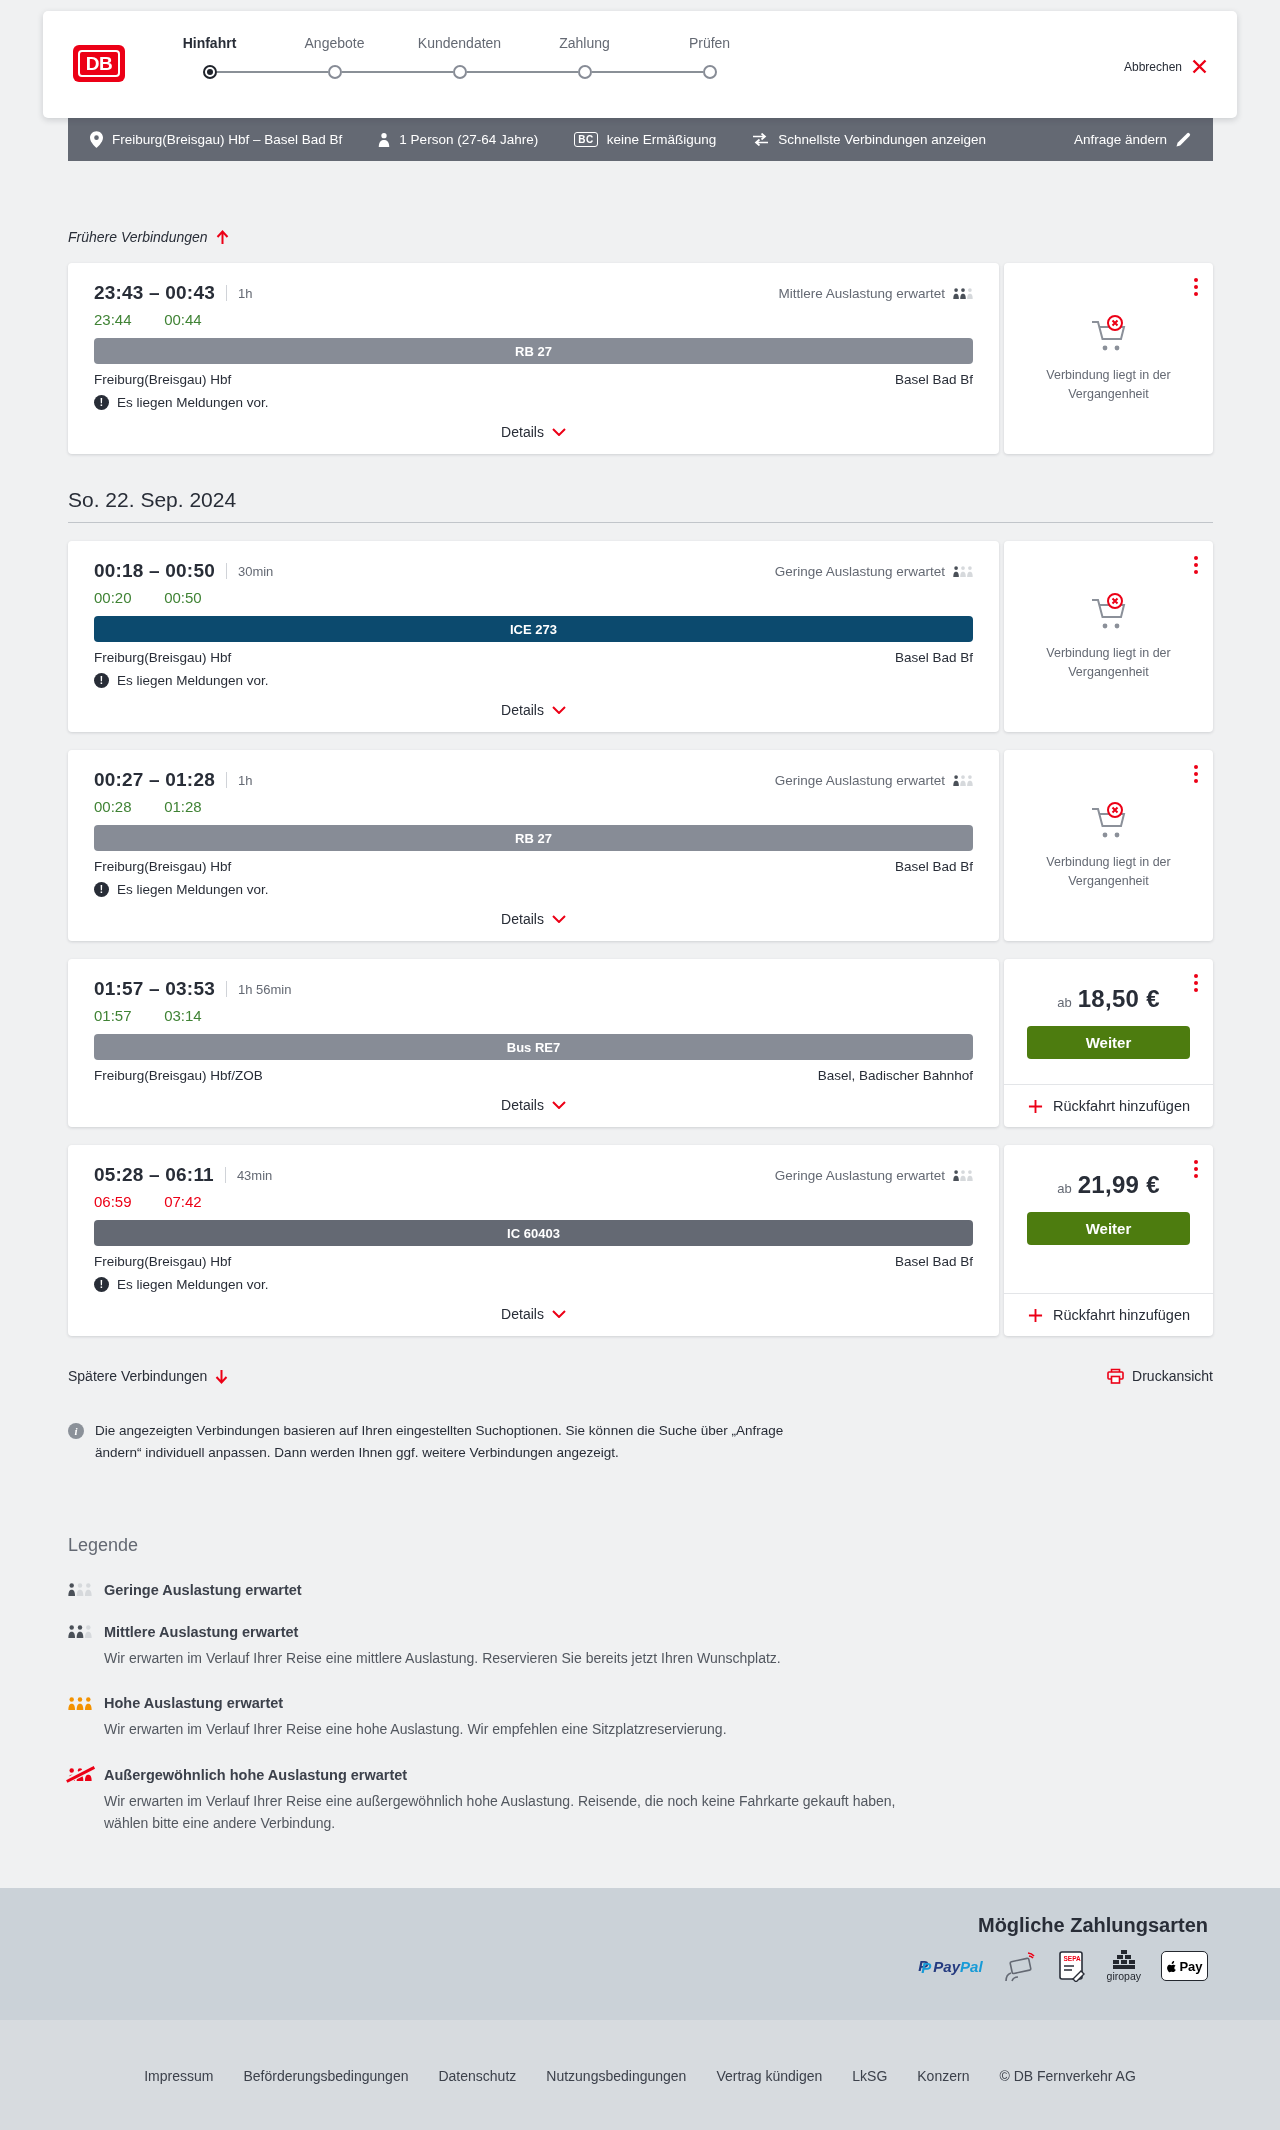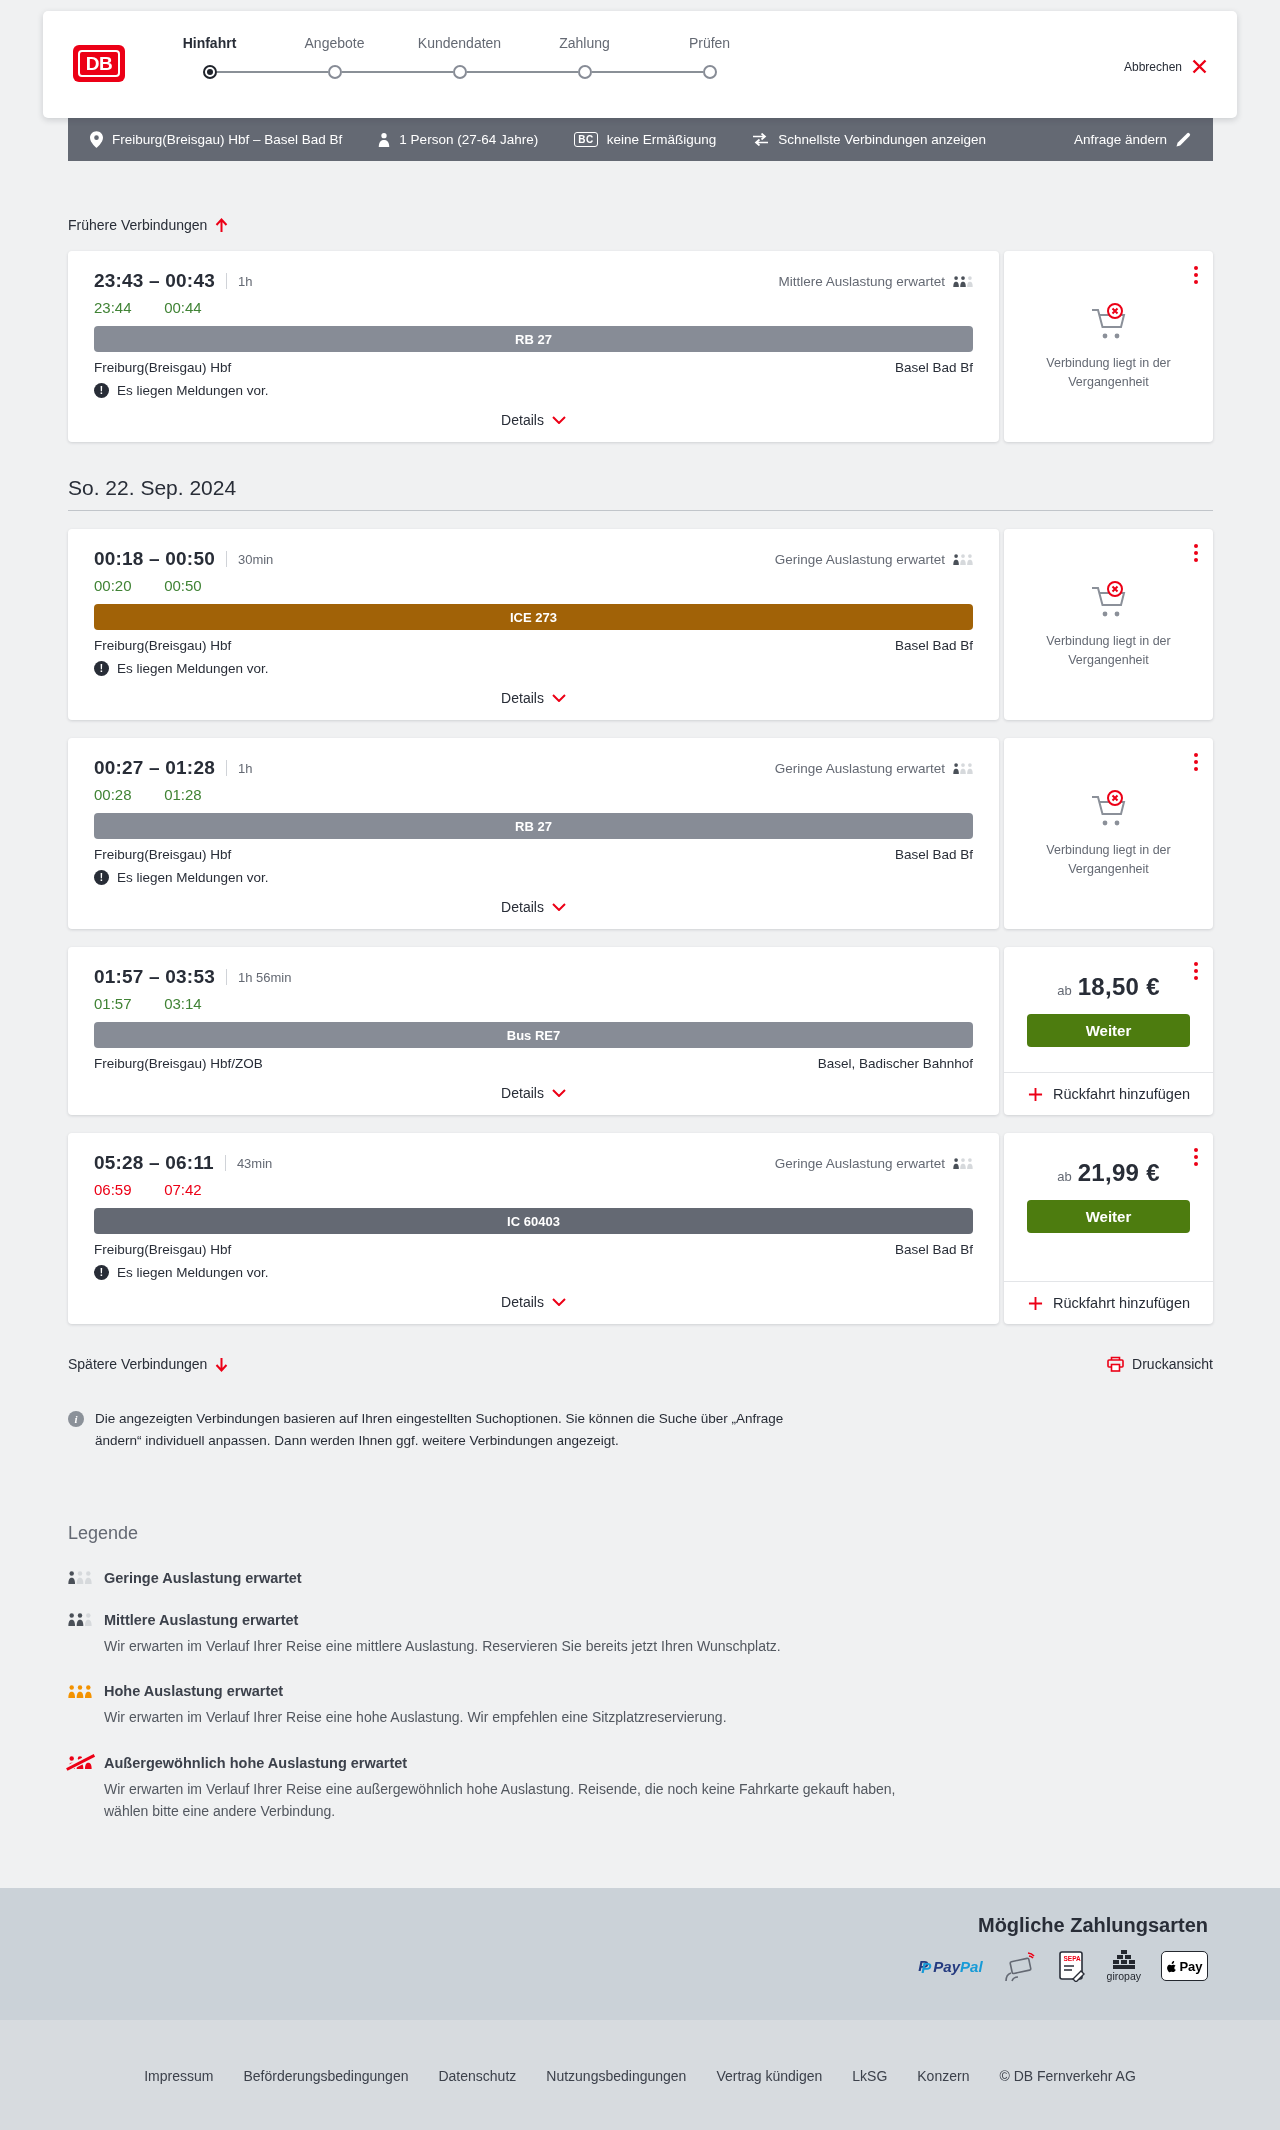--- a/index.html
+++ b/index.html
@@ -62,21 +62,21 @@
   }
   
   .content { position: absolute; left: 68px; top: 161px; width: 1145px; padding-top: 48px; z-index: 1; }
   .h1-row { font-size: 26px; }
   .h1-row .tt { font-weight: bold; }
   .h1-row .dd { font-weight: normal; margin-left: 12px; }
   .earlier, .later-link, .print-link {
     display: flex; align-items: center; gap: 8px; font-size: 14px; color: #282d37;
     cursor: pointer; width: max-content;
   }
-  .earlier { margin-top: 8px; }
+  .earlier { margin-top: 20px; font-style: italic; }
   .later-row { margin-top: 32px; display: flex; justify-content: space-between; align-items: center; }
   
   .conn-row { margin-top: 18px; display: flex; gap: 5px; }
   .conn-main {
     flex: 1; background: #fff; border-radius: 4px;
     box-shadow: 0 1px 3px rgba(40,45,55,.16); padding: 18px 26px 8px;
   }
   .conn-side {
     width: 209px; background: #fff; border-radius: 4px;
     box-shadow: 0 1px 3px rgba(40,45,55,.16); position: relative;
@@ -89,21 +89,21 @@
   .occ { margin-left: auto; display: flex; align-items: center; gap: 8px; font-size: 13.5px; color: #646973; }
   .realtimes { margin-top: 6px; font-size: 15px; }
   .realtimes .dep { display: inline-block; width: 66px; }
   .realtimes.green { color: #408335; }
   .realtimes.red { color: #ec0016; }
   .linebar {
     margin-top: 10px; height: 26px; border-radius: 4px; color: #fff;
     font-size: 13px; font-weight: bold; display: flex; align-items: center; justify-content: center;
   }
   .linebar.gray  { background: #878c96; }
-  .linebar.dark  { background: #a16207; }
+  .linebar.dark  { background: #0c4a6e; }
   .linebar.slate { background: #646973; }
   .stations { margin-top: 8px; display: flex; justify-content: space-between; font-size: 13.5px; }
   .meldung { margin-top: 8px; display: flex; align-items: center; gap: 8px; font-size: 13.5px; }
   .excl {
     width: 15px; height: 15px; border-radius: 50%; background: #282d37; color: #fff;
     font-size: 10px; font-weight: bold; display: flex; align-items: center; justify-content: center;
   }
   .details {
     margin-top: 8px; padding: 6px 0; display: flex; justify-content: center; align-items: center;
     gap: 8px; font-size: 14px; cursor: pointer; background: none; border: none; width: 100%;

